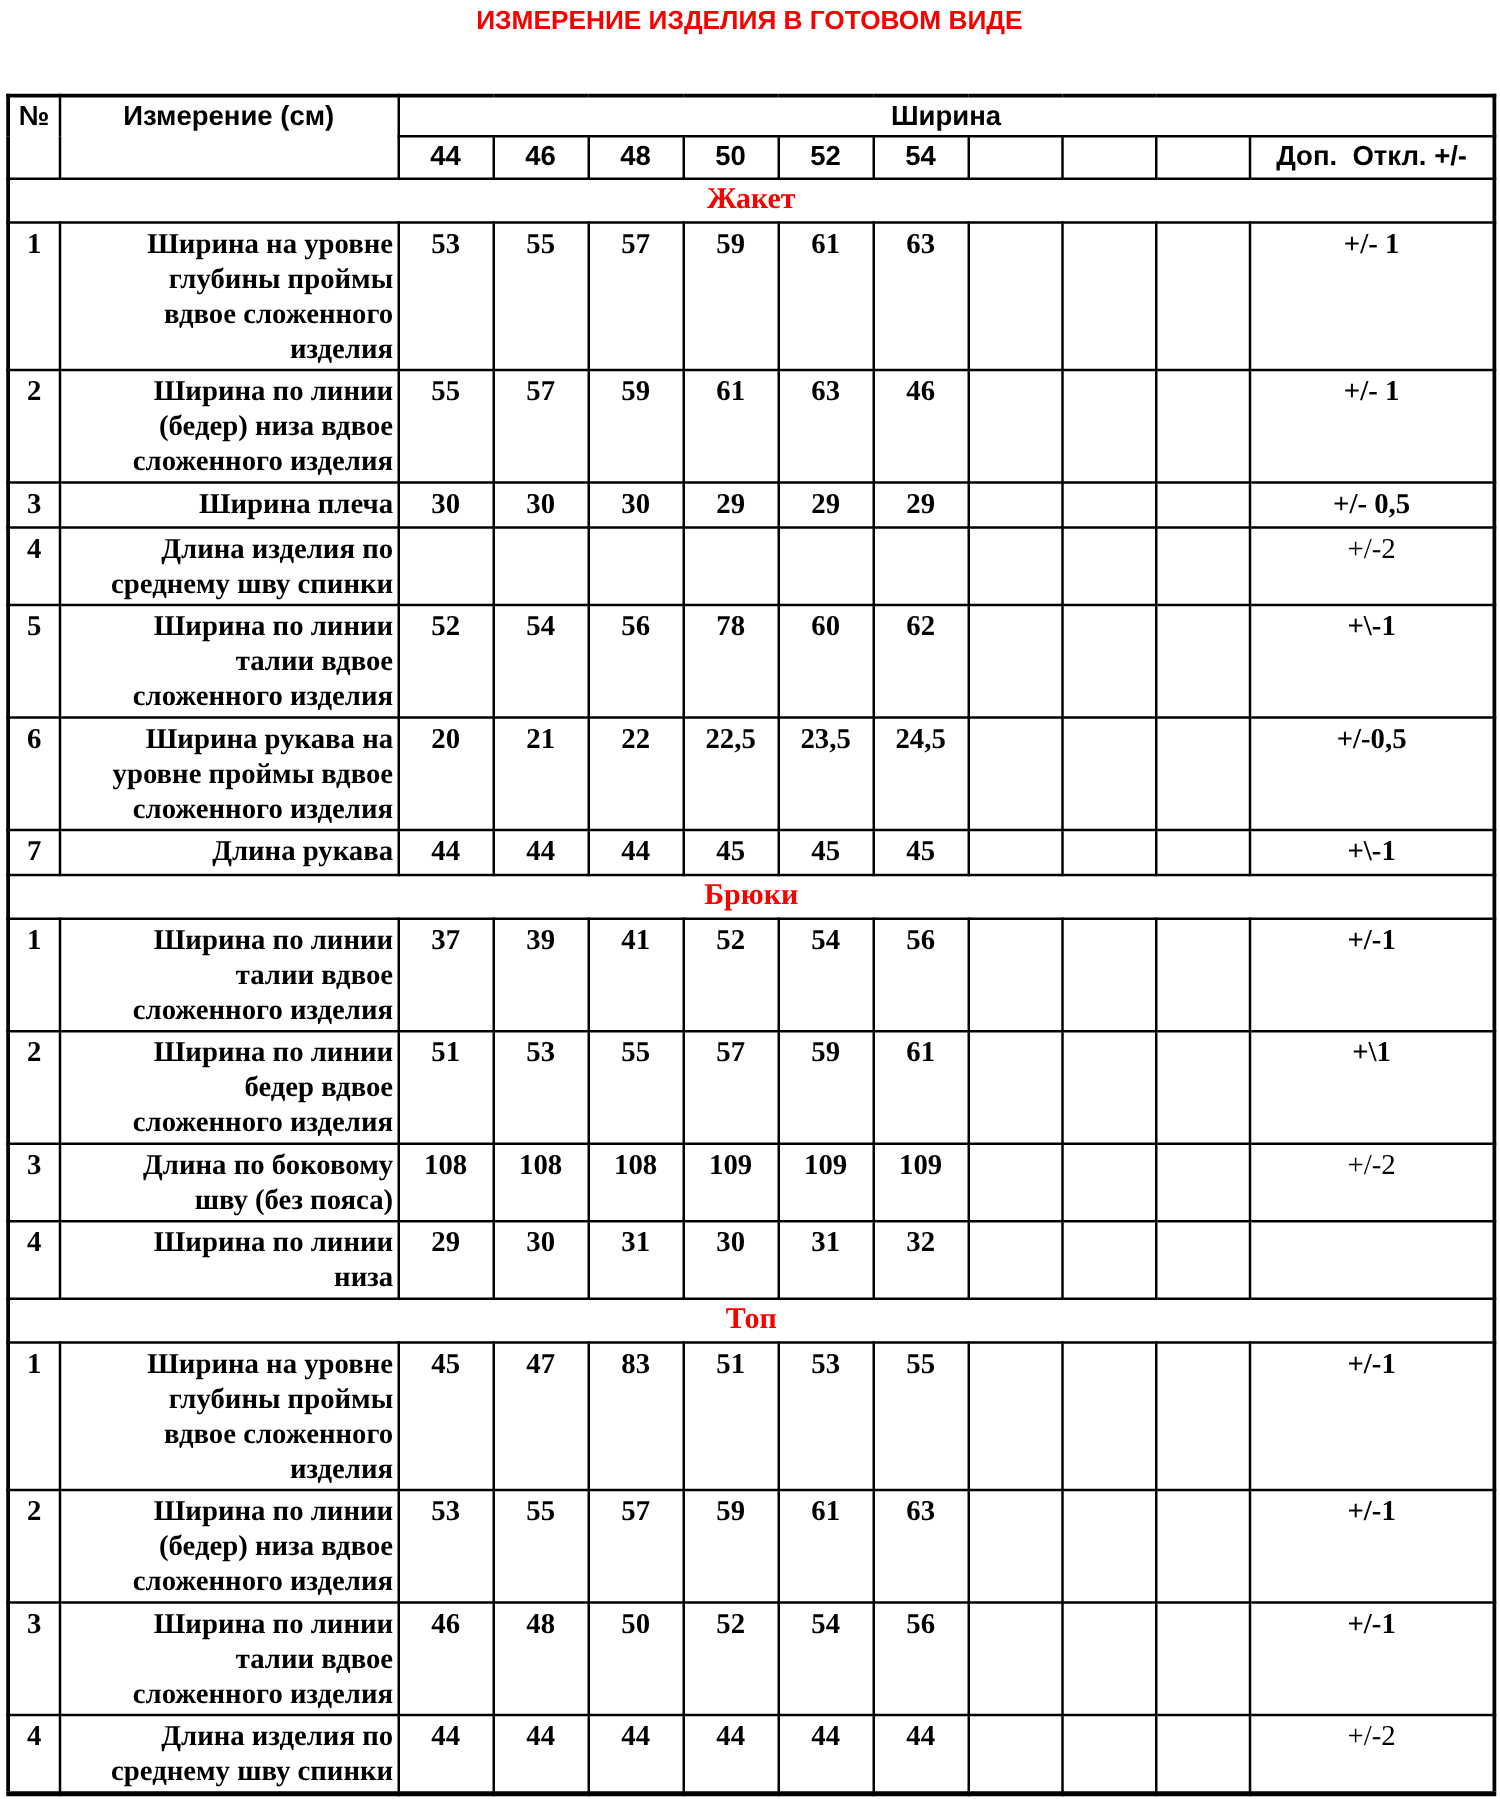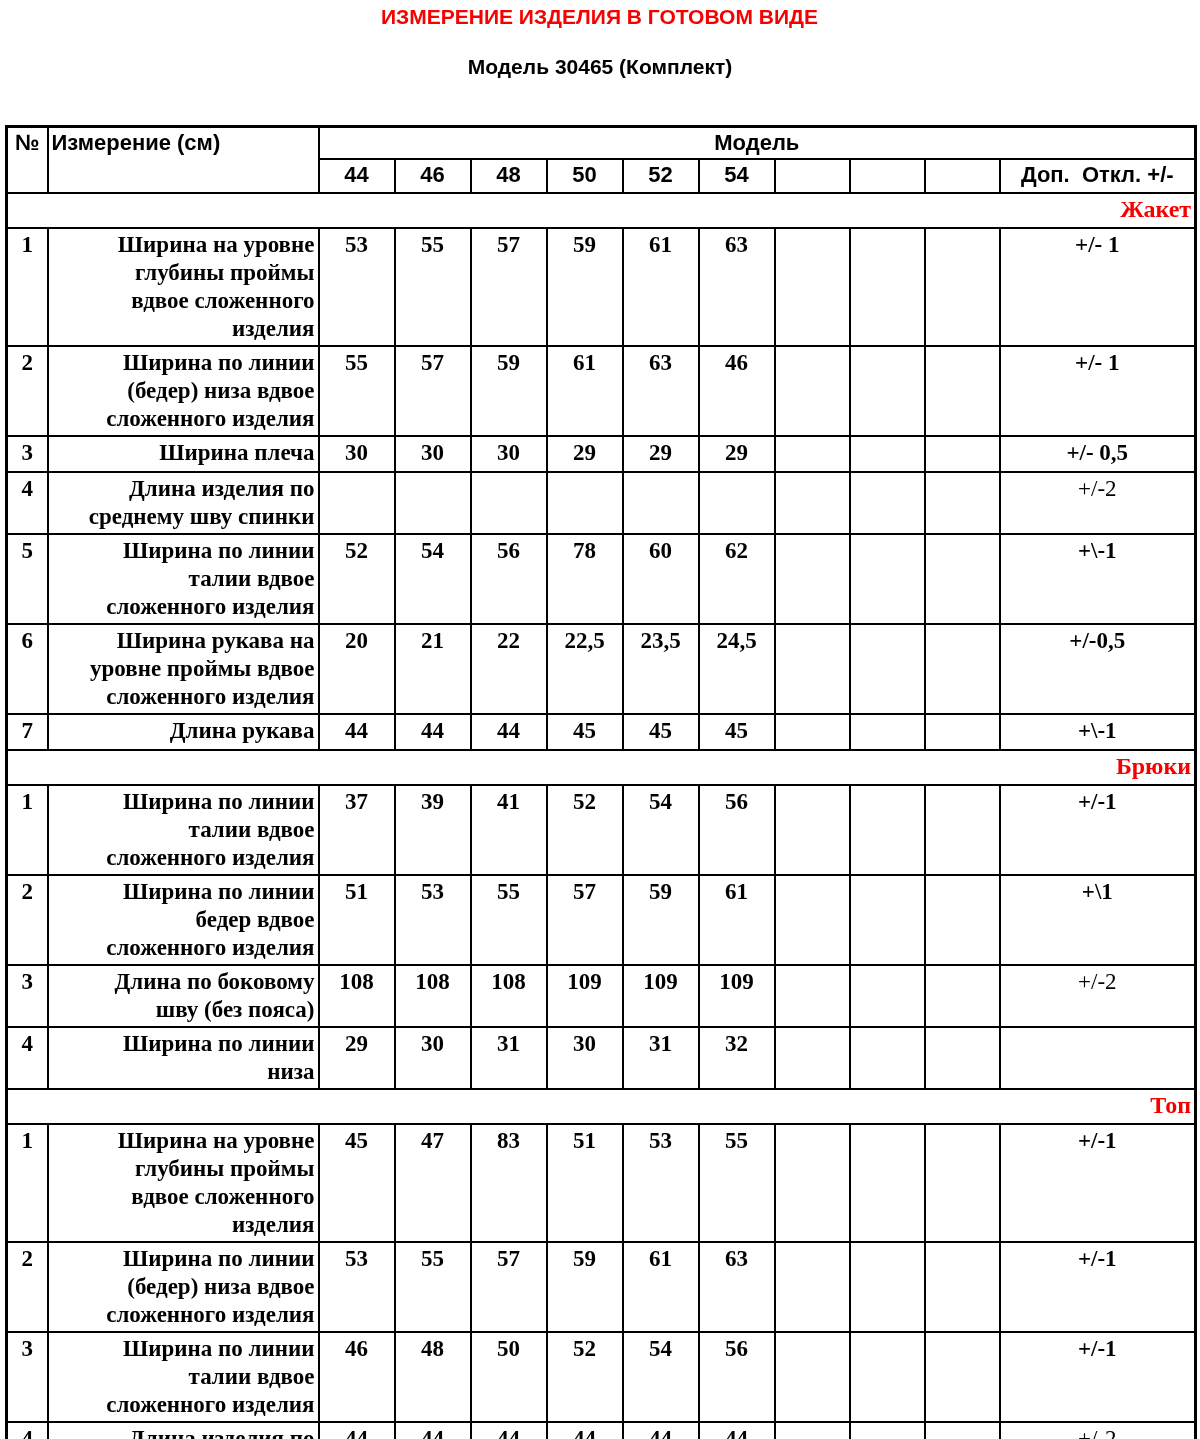--- a/index.html
+++ b/index.html
@@ -46,72 +46,71 @@
   }
   
   thead th {
     font-family: "Liberation Sans", sans-serif;
     font-size: 22px;
     font-weight: bold;
     text-align: center;
     color: #000;
   }
   th.h-num { height: 26px; }
-  th.h-meas { text-align: left; padding-left: 9px; }
+  th.h-meas { text-align: center; padding-left: 9px; }
   tr.size-row th { height: 28px; }
   
   tbody td {
     font-family: "Liberation Serif", serif;
     font-size: 23px;
     font-weight: bold;
     line-height: 28px;
     color: #000;
   }
   td.cell-num   { text-align: center; }
   td.cell-label { text-align: right; padding-left: 10px; padding-right: 4px; white-space: pre-line; }
   td.cell-val   { text-align: center; }
   td.cell-tol   { text-align: center; }
   td.tol-normal { font-weight: normal; }
   tr.section-row td {
     color: #f70000;
-    text-align: right;
+    text-align: center;
     font-size: 24px;
     line-height: 27px;
     height: 29px;
     font-family: "Liberation Serif", serif;
   }
   tr.line1 td { height: 30px; }
 </style>
 </head>
 <body>
 
 <div class="page">
   <div class="title">ИЗМЕРЕНИЕ ИЗДЕЛИЯ В ГОТОВОМ ВИДЕ</div>
-  <div class="subtitle">Модель 30465 (Комплект)</div>
 
   <table class="meas">
     <colgroup>
       <col style="width:41px">
       <col style="width:271px">
       <col style="width:76px">
         <col style="width:76px">
         <col style="width:76px">
       <col style="width:76px">
         <col style="width:76px">
         <col style="width:76px">
       <col style="width:75px">
         <col style="width:75px">
         <col style="width:75px">
       <col style="width:196px">
     </colgroup>
     <thead>
       <tr>
         <th class="h-num" rowspan="2">№</th>
         <th class="h-meas" rowspan="2">Измерение (см)</th>
-        <th colspan="10">Модель</th>
+        <th colspan="10">Ширина</th>
       </tr>
       <tr class="size-row" id="size-row">
           <th>44</th>
           <th>46</th>
           <th>48</th>
           <th>50</th>
           <th>52</th>
           <th>54</th>
           <th></th>
           <th></th>

